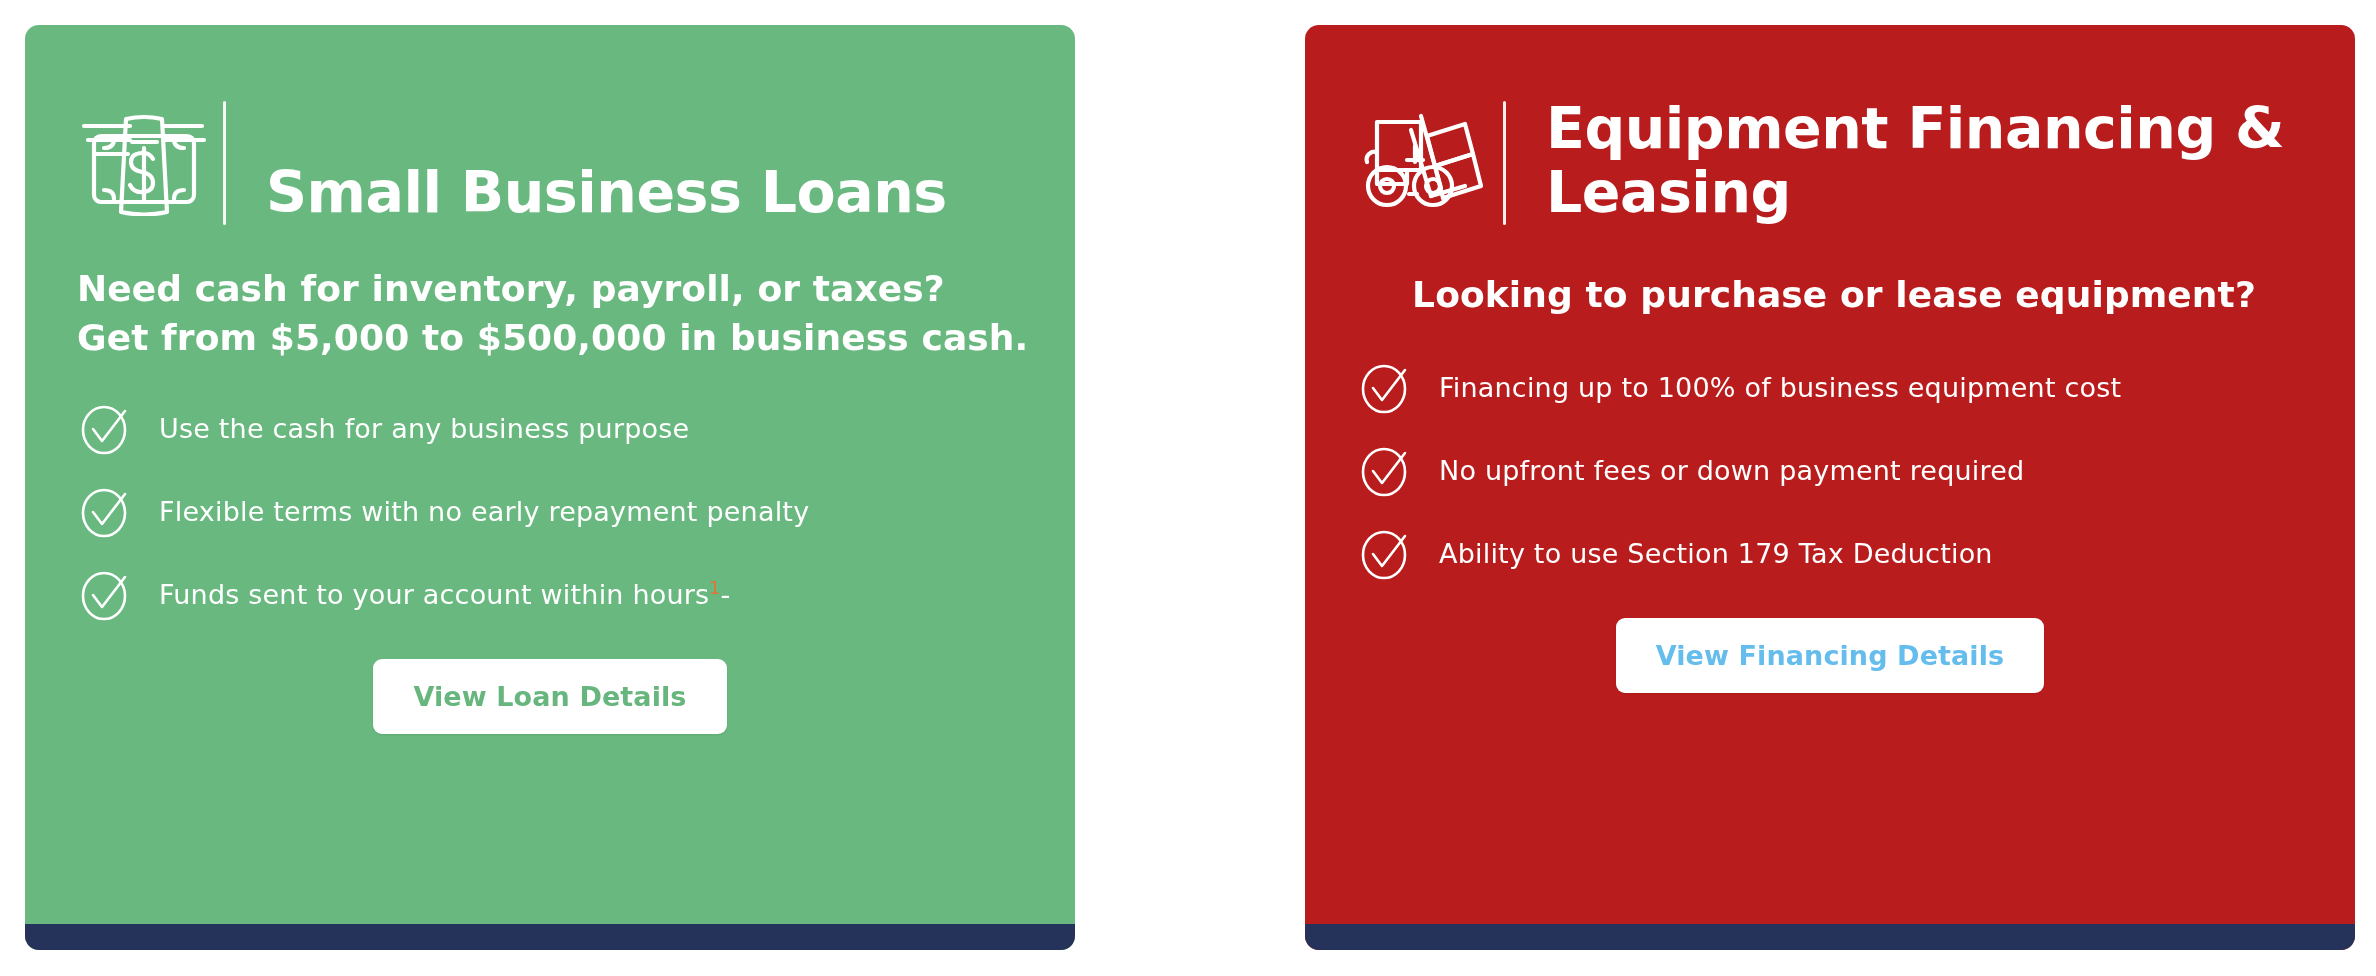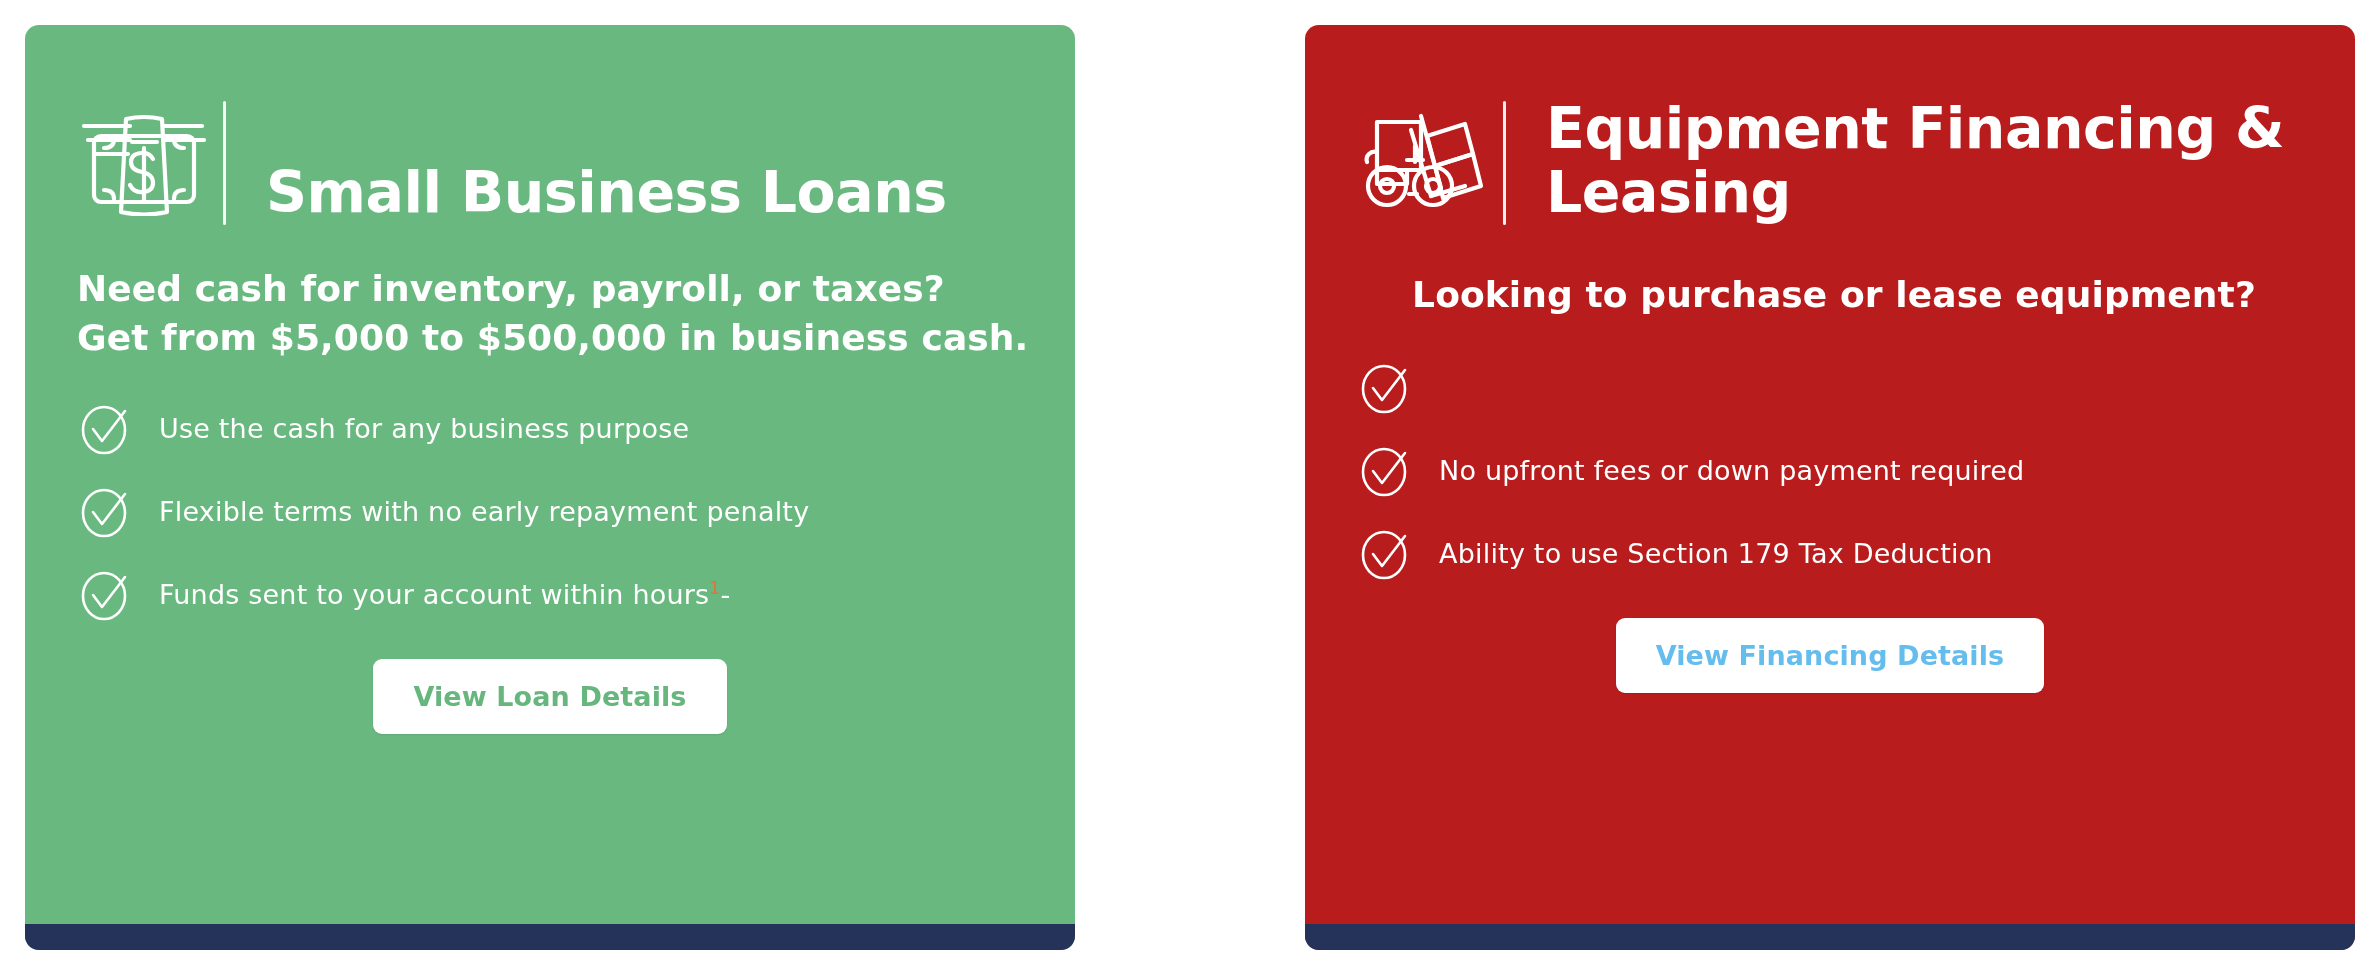--- a/index.html
+++ b/index.html
@@ -283,20 +283,21 @@
       </p>
 
       <ul class="feature-list">
         <li class="feature-item">
           <span class="check-icon">
             <svg width="56" height="56" viewBox="0 0 56 56" fill="none" stroke="#ffffff" stroke-width="2.6" stroke-linecap="round" stroke-linejoin="round">
               <ellipse cx="27" cy="29" rx="21" ry="23"></ellipse>
               <path d="M16 28 l9 12 l23 -30"></path>
             </svg>
           </span>
+          <span class="feature-text"><span>Financing up to 100% of business equipment cost</span></span>
         </li>
         <li class="feature-item">
           <span class="check-icon">
             <svg width="56" height="56" viewBox="0 0 56 56" fill="none" stroke="#ffffff" stroke-width="2.6" stroke-linecap="round" stroke-linejoin="round">
               <ellipse cx="27" cy="29" rx="21" ry="23"></ellipse>
               <path d="M16 28 l9 12 l23 -30"></path>
             </svg>
           </span>
           <span class="feature-text"><span>No upfront fees or down payment required</span></span>
         </li>

